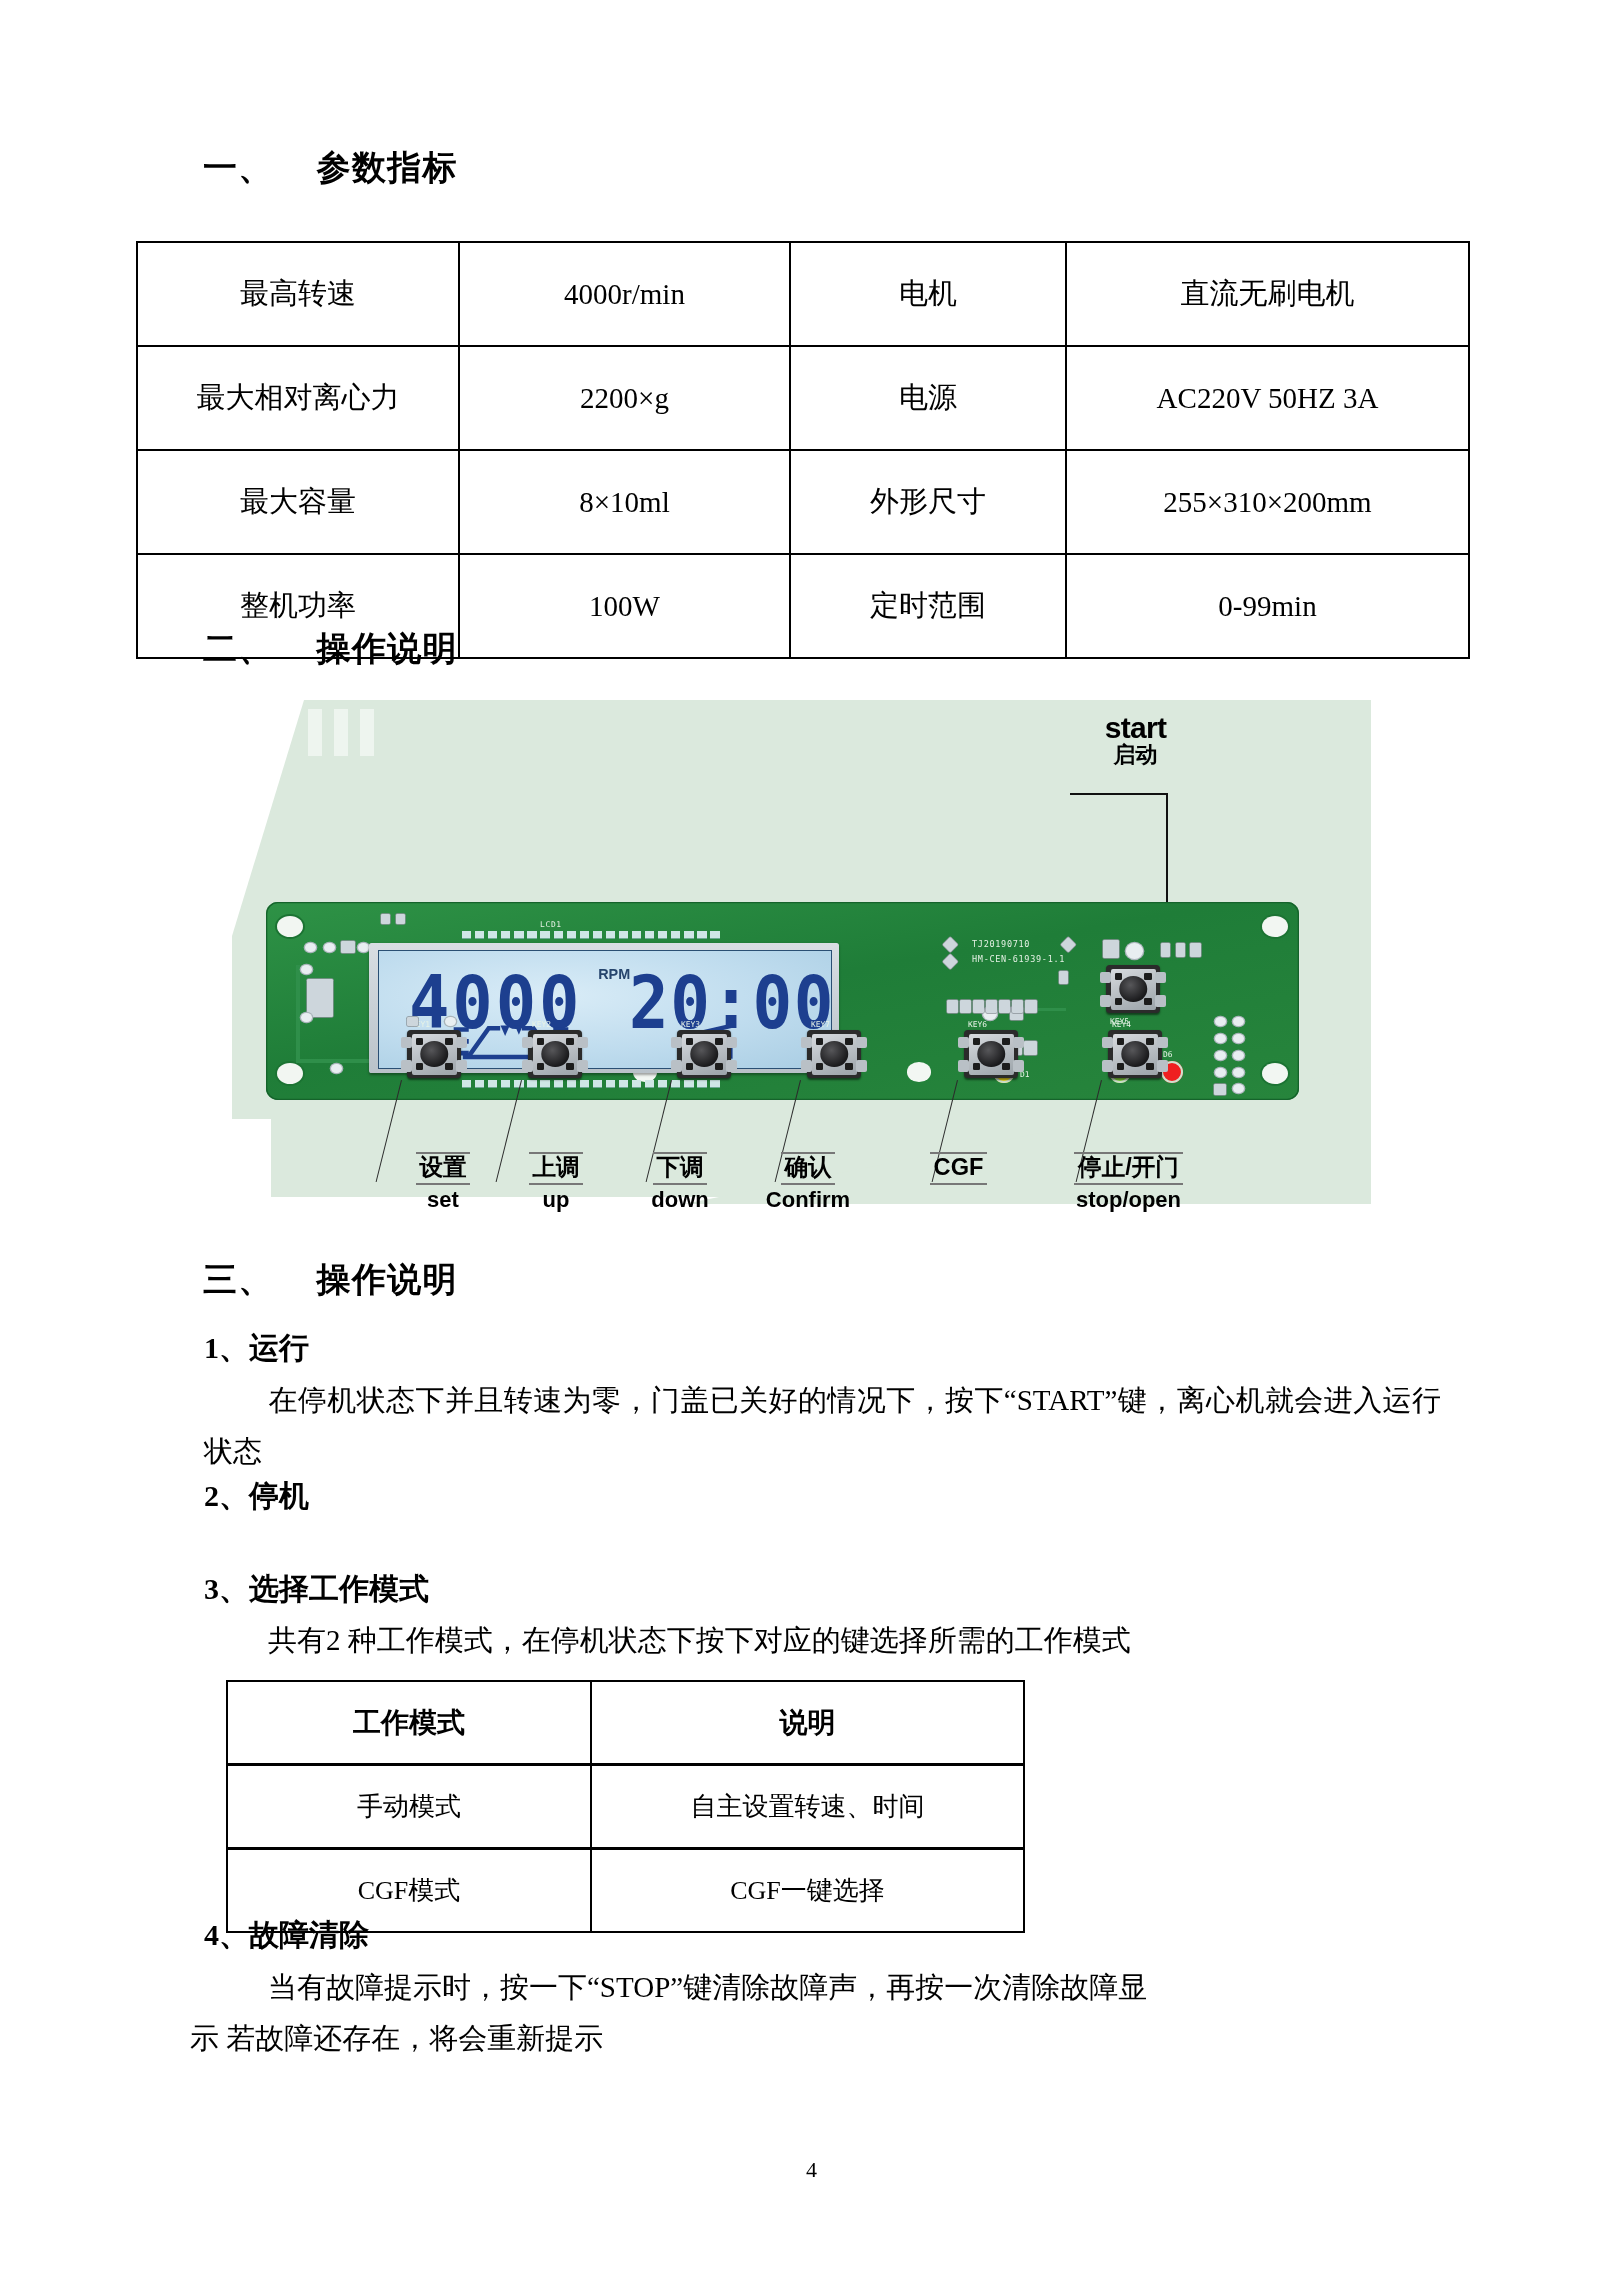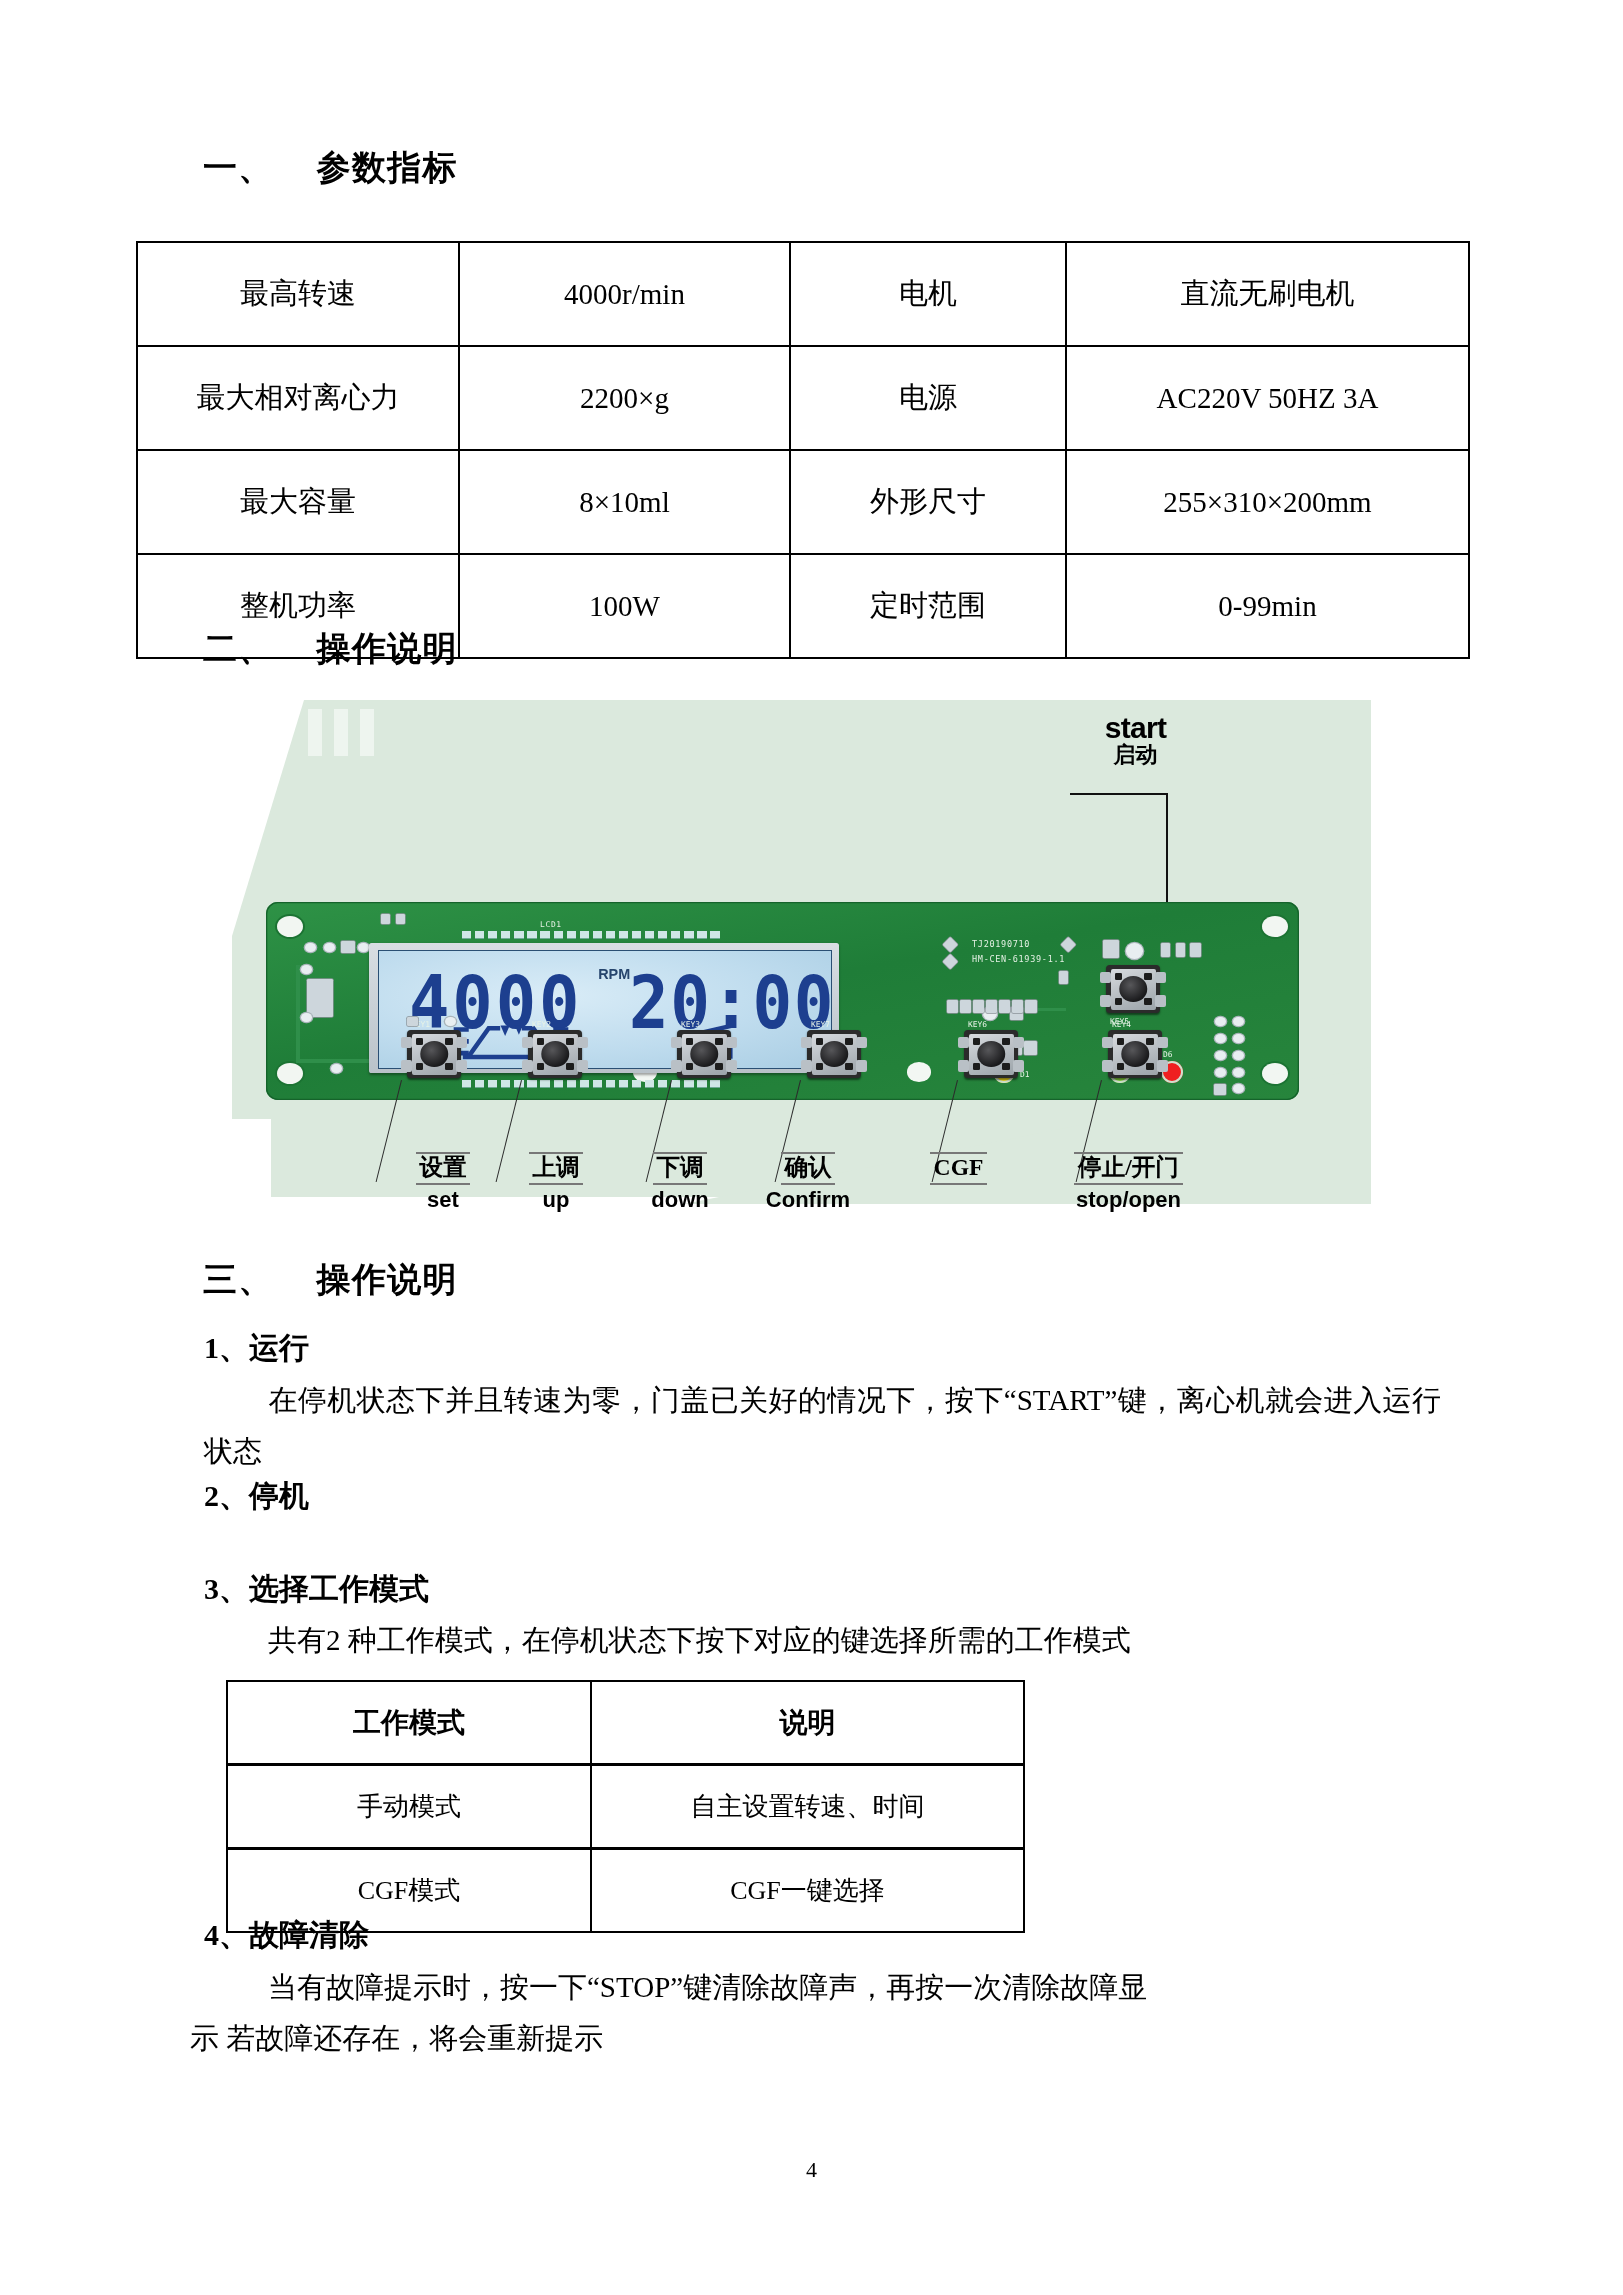--- a/index.html
+++ b/index.html
@@ -277,21 +277,21 @@
   
   .leader { position:absolute; background:#2b2b2b; width:1.3px; transform-origin: top left; }
   .callout {
     position:absolute;
     text-align:center;
     font-family:"Liberation Sans","DejaVu Sans",sans-serif;
   }
   .callout .cn {
     font-size: 23.6px; font-weight: bold; white-space:nowrap;
     border-top: 2px solid #777; border-bottom: 2px solid #777;
-    padding: 1.3px 3.9px 2.6px 3.9px; display:inline-block; line-height:1.05;font-family:Liberation Serif, serif;
+    padding: 1.3px 3.9px 2.6px 3.9px; display:inline-block; line-height:1.05;
   }
   .callout .en { font-size: 22px; font-weight: bold; display:block; margin-top: 2.6px; white-space:nowrap; }
 </style>
 </head>
 <body>
 
 <div class="page">
 
   <div class="section-heading" style="left:203px; top:151px;">
     <span class="num">一、</span><span>参数指标</span>

